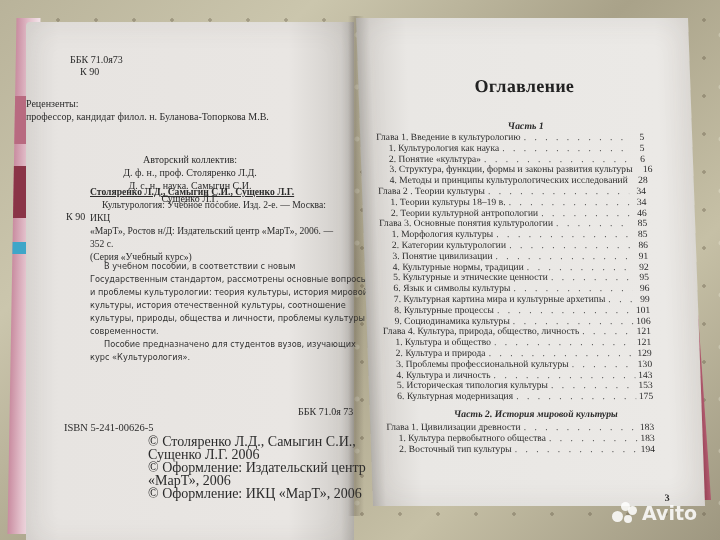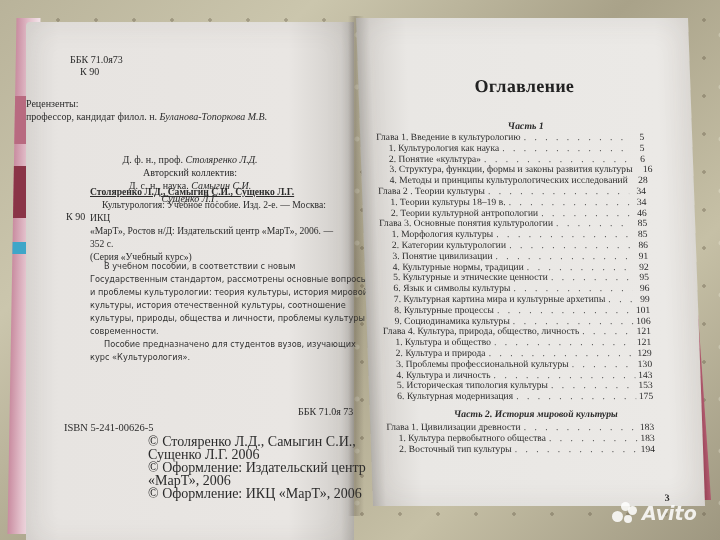--- a/index.html
+++ b/index.html
@@ -43,21 +43,21 @@
       background: linear-gradient(to right, #b9b6b1 0%, #d9d6d2 4%, #e9e7e4 15%, #ebe9e6 90%, #e2dfdb 100%);
       transform: skewX(2deg);
       transform-origin: top left;
     }
     .abs { position: absolute; white-space: nowrap; }
 
     
     .bbk-top { left: 44px; top: 32px; font-size: 10px; line-height: 12px; }
     .reviewers { left: 0; width: 328px; text-align: left; font-size: 10px; line-height: 13px; top: 75px; }
     .authors { left: 0; width: 328px; text-align: center; font-size: 10px; line-height: 13px; top: 131px; }
-    .authors .it, .reviewers .it { font-style: italic; }
+    .authors .it, .reviewers .it { }
     .catalog-code { left: 40px; top: 189px; font-size: 10px; }
     .catalog { left: 64px; top: 163px; width: 258px; font-size: 9.6px; line-height: 13px; white-space: normal; }
     .catalog .bold { font-weight: bold; text-decoration: underline; }
     .annotation {
       left: 64px; top: 238px; width: 280px; white-space: normal;
       font-family: "DejaVu Sans", sans-serif; font-size: 8.2px; line-height: 13px; color: #333;
     }
     .annotation p { margin: 0; text-indent: 14px; }
     .isbn { left: 38px; top: 400px; font-size: 10.5px; }
     .bbk-bottom { left: 272px; top: 384px; font-size: 10px; }
@@ -85,21 +85,21 @@
     .toc-page { min-width: 14px; text-align: right; }
     .page-number { left: 292px; top: 474px; font-size: 10px; font-weight: bold; }
 
     .gutter-shadow {
       position: absolute; left: 348px; top: 16px; width: 16px; height: 500px;
       background: linear-gradient(to right, rgba(0,0,0,0) 0%, rgba(60,50,40,0.25) 45%, rgba(60,50,40,0.18) 60%, rgba(0,0,0,0) 100%);
     }
 
     .watermark {
       position: absolute; left: 612px; top: 502px; display: flex; align-items: center; gap: 4px;
-      color: rgba(255,255,255,0.85); font-family: "DejaVu Sans", sans-serif; font-weight: bold; font-size: 19px; font-style: italic;
+      color: rgba(255,255,255,0.85); font-family: "DejaVu Sans", sans-serif; font-weight: bold; font-size: 19px;
     }
     .watermark .dots { position: relative; width: 26px; height: 22px; }
     .watermark .dots span { position: absolute; background: rgba(255,255,255,0.85); border-radius: 50%; }
   </style>
 </head>
 <body>
 
 <div class="tablecloth-pattern"></div>
 
 <div class="book">
@@ -118,25 +118,25 @@
 
     <div class="abs reviewers">
       <div>Рецензенты:</div>
       <div>
         <span>профессор, кандидат филол. н.</span>
         <span class="it">Буланова-Топоркова М.В.</span>
       </div>
     </div>
 
     <div class="abs authors">
+      <div>Авторский коллектив:</div>
       <div>
         <span>Д. ф. н., проф.</span>
         <span class="it">Столяренко Л.Д.</span>
       </div>
-      <div>Авторский коллектив:</div>
       <div>
         <span>Д. с. н., наука.</span>
         <span class="it">Самыгин С.И.</span>
       </div>
       <div style="">
         <span class="it">Сущенко Л.Г.</span>
       </div>
     </div>
 
     <div class="abs catalog-code">К 90</div>

